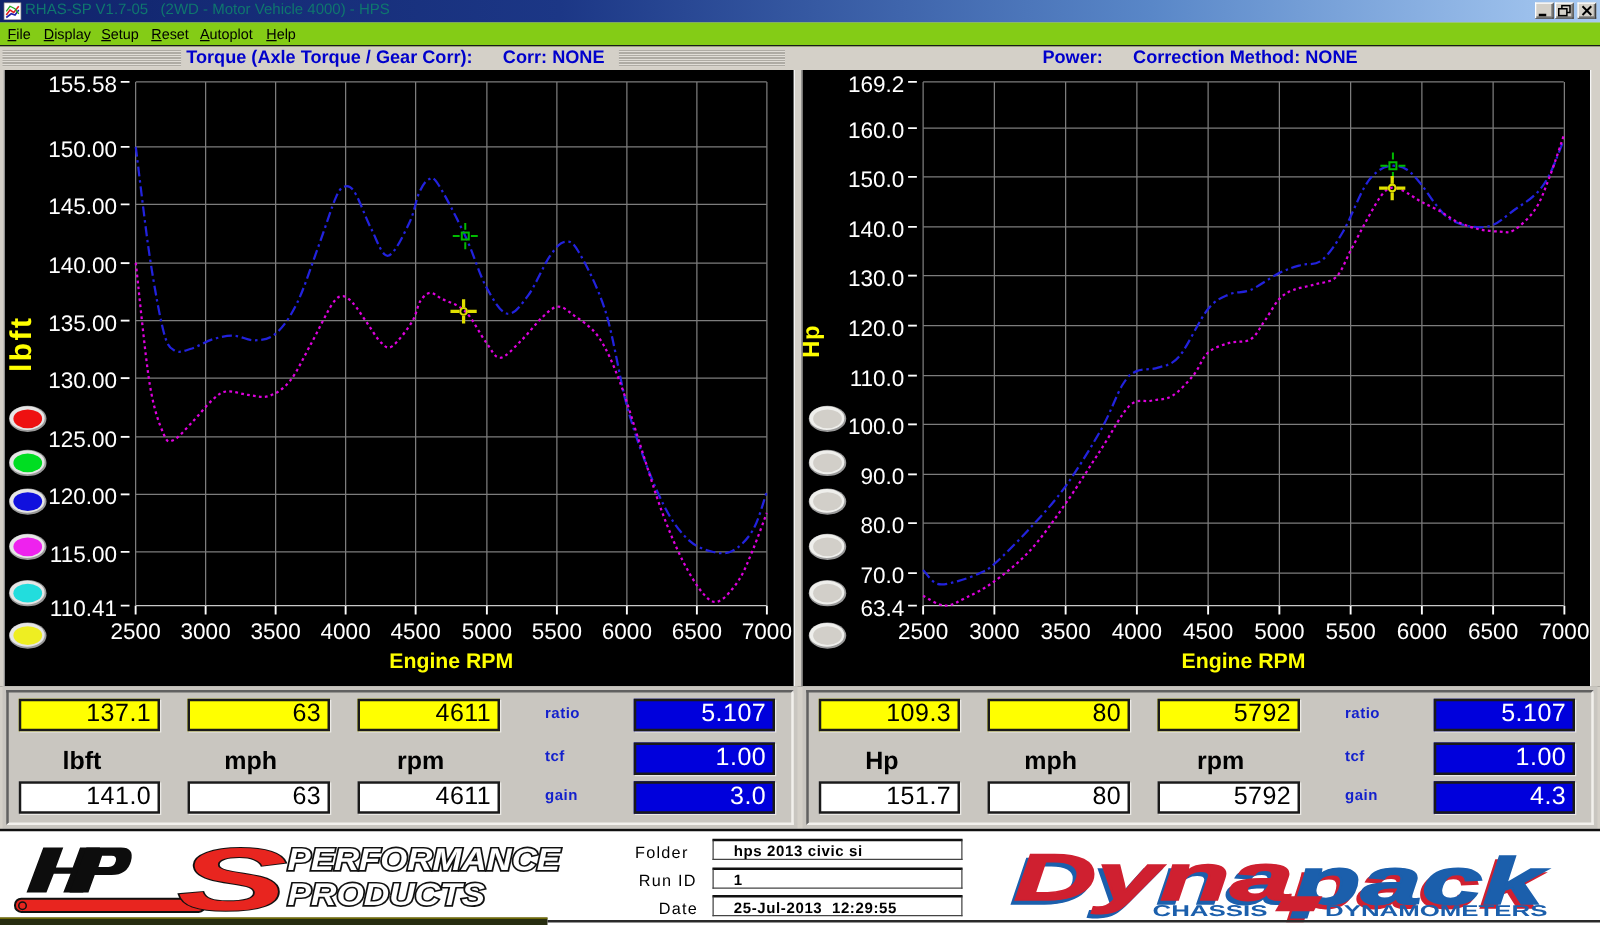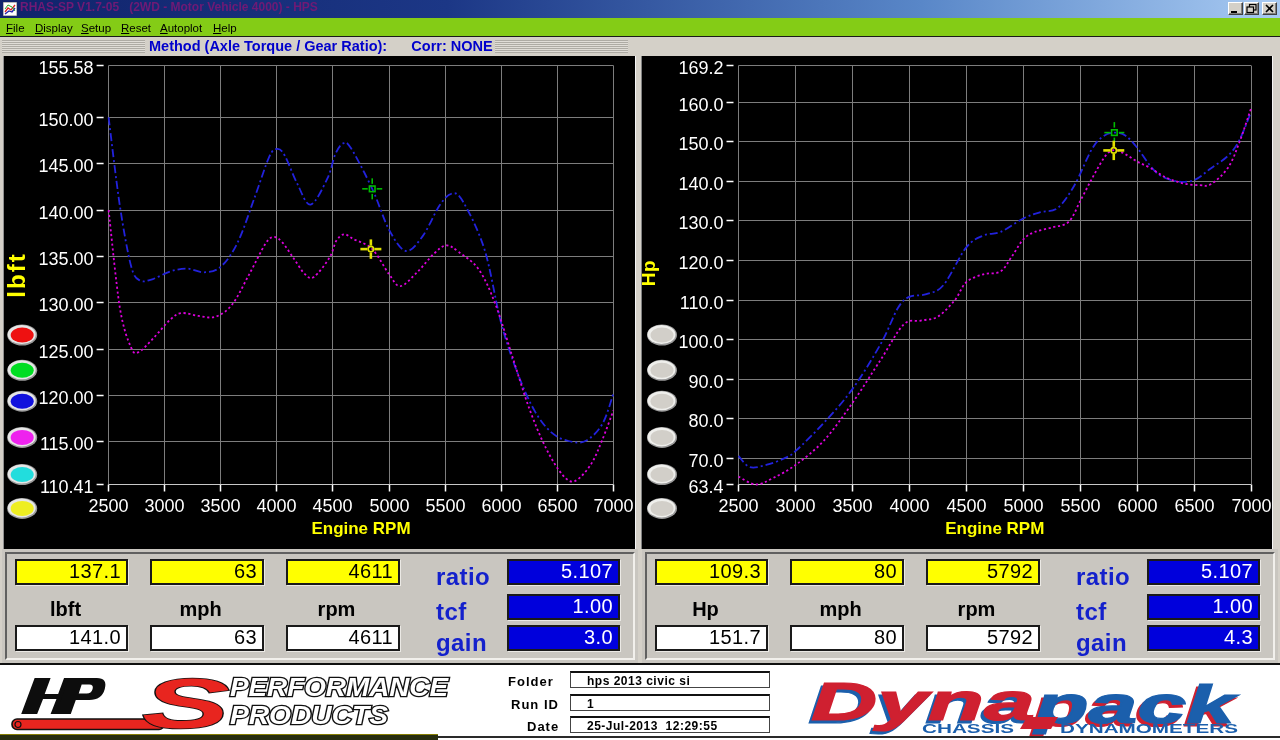--- a/index.html
+++ b/index.html
@@ -1,41 +1,41 @@
 <!DOCTYPE html>
 <html><head><meta charset="utf-8">
 <style>
 *{margin:0;padding:0;box-sizing:border-box}
 html,body{width:1280px;height:740px;overflow:hidden;background:#d4d0c8;font-family:"Liberation Sans",sans-serif}
 .abs{position:absolute}
 #title{left:0;top:0;width:1280px;height:18px;background:linear-gradient(to right,#10236b 0%,#1c3786 35%,#5987c8 72%,#a8caf2 100%)}
-#ttext{left:20px;top:0;color:#701a75;font-size:12px;font-weight:bold;white-space:pre}
+#ttext{left:20px;top:0;color:#0f766e;font-size:12px;font-weight:normal;white-space:pre}
 .wbtn{top:2px;width:15px;height:13px;background:#d4d0c8;border-top:1px solid #fff;border-left:1px solid #fff;border-right:1px solid #404040;border-bottom:1px solid #404040;box-shadow:inset -1px -1px 0 #808080}
 #menu{left:0;top:18px;width:1280px;height:19px;background:#84cc16;border-bottom:1px solid #1a1a1a}
 .mi{position:absolute;top:4px;font-size:11.5px;color:#000}
 .mi u{text-decoration:underline}
 #strip{left:0;top:38px;width:1280px;height:18px;background:#d4d0c8}
 .ribs{position:absolute;top:2px;height:13px;background:repeating-linear-gradient(to bottom,#aeaba4 0px,#aeaba4 1px,#e0ddd7 1px,#e0ddd7 2px)}
 .ctitle{position:absolute;top:0px;height:18px;background:#d4d0c8;color:#0000cc;font-weight:bold;font-size:14.5px;line-height:17px;white-space:pre}
 #chartzone{left:0;top:56px;width:1280px;height:493px;background:#000}
 #ledge{left:0;top:56px;width:4px;height:493px;background:#d4d0c8;border-right:1px solid #909090}
 #mdiv{left:635px;top:56px;width:7px;height:493px;background:#d4d0c8;border-left:1px solid #f5f5f5;border-right:1px solid #808080}
 #redge{left:1272px;top:56px;width:8px;height:493px;background:#d4d0c8;border-left:1px solid #f5f5f5}
 .rpanel{top:549px;width:636px;height:114px;background:#c9c6c0}
 .rpanel .inner{position:absolute;left:3px;top:3px;right:3px;bottom:3px;border-top:2px solid #606060;border-left:2px solid #606060;border-right:2px solid #f2f0ec;border-bottom:2px solid #f2f0ec}
 .vbox{position:absolute;height:26px;border:2px solid #1a1a1a;box-shadow:1px 1px 0 #ebe9e5;font-size:20px;letter-spacing:0.4px;text-align:right;padding-right:5px;line-height:21px;color:#000}
 .ybox{background:#ffff00}
 .gbox{background:#ffffff}
 .bbox{background:#0000dc;color:#fff}
-.blab{position:absolute;color:#1421cc;font-weight:bold;font-size:24px;letter-spacing:0.4px}
+.blab{position:absolute;color:#1421cc;font-weight:bold;font-size:12px;letter-spacing:0.4px}
 .klab{position:absolute;color:#000;font-weight:bold;font-size:20px;width:113px;text-align:center}
 #bottom{left:0;top:663px;width:1280px;height:77px;background:#fff;border-top:2px solid #101010}
 #olive{left:0;top:734px;width:438px;height:6px;background:#272d10;border-top:1px solid #857d04}
 #bline{left:438px;top:736px;width:842px;height:2px;background:#2a2a2a}
-.fldlab{position:absolute;font-size:13px;font-weight:bold;color:#000;letter-spacing:1px}
+.fldlab{position:absolute;font-size:13px;font-weight:normal;color:#000;letter-spacing:1px}
 .fld{position:absolute;left:570px;width:200px;height:17px;background:#fff;border:1px solid #444;border-top:2px solid #111;font-size:12px;font-weight:bold;padding:1px 0 0 16px;letter-spacing:0.5px}
 </style></head>
 <body>
 <div class="abs" id="title"></div>
 <svg class="abs" style="left:3px;top:2px" width="14" height="14">
 <rect width="14" height="14" fill="#fff" stroke="#777" stroke-width="1"></rect>
 <polyline points="2,10 5,6 8,8 12,3" stroke="#d22" stroke-width="1.3" fill="none"></polyline>
 <polyline points="2,12 6,9 9,10 12,6" stroke="#22a" stroke-width="1.3" fill="none"></polyline>
 <polyline points="2,7 5,3 9,5 12,9" stroke="#2a2" stroke-width="1" fill="none"></polyline>
 </svg>
@@ -59,21 +59,22 @@
 <span class="mi" style="left:6px"><u>F</u>ile</span>
 <span class="mi" style="left:35px"><u>D</u>isplay</span>
 <span class="mi" style="left:81px"><u>S</u>etup</span>
 <span class="mi" style="left:121px"><u>R</u>eset</span>
 <span class="mi" style="left:160px"><u>A</u>utoplot</span>
 <span class="mi" style="left:213px"><u>H</u>elp</span>
 </div>
 <div class="abs" id="strip">
 <div class="ribs" style="left:2px;width:143px"></div>
 <div class="ribs" style="left:495px;width:133px"></div>
-<div class="ctitle" style="left:145px;width:350px;padding-left:4px">Method (Axle Torque / Gear Ratio):      Corr: NONE</div>
+<div class="ctitle" style="left:145px;width:350px;padding-left:4px">Torque (Axle Torque / Gear Corr):      Corr: NONE</div>
+<div class="ctitle" style="left:648px;width:624px;text-align:center">Power:      Correction Method: NONE</div>
 </div>
 <div class="abs" id="chartzone"></div>
 <svg class="abs" style="left:0;top:56px" width="635" height="493">
 <line x1="108.6" y1="9.5" x2="613.4" y2="9.5" stroke="#7d7d7d" stroke-width="1"></line>
 <line x1="96.6" y1="9.5" x2="103.6" y2="9.5" stroke="#ffffff" stroke-width="1.5"></line>
 <text x="93.6" y="17.5" fill="#ffffff" font-size="18" text-anchor="end">155.58</text>
 <line x1="108.6" y1="61.5" x2="613.4" y2="61.5" stroke="#7d7d7d" stroke-width="1"></line>
 <line x1="96.6" y1="61.5" x2="103.6" y2="61.5" stroke="#ffffff" stroke-width="1.5"></line>
 <text x="93.6" y="69.5" fill="#ffffff" font-size="18" text-anchor="end">150.00</text>
 <line x1="108.6" y1="107.5" x2="613.4" y2="107.5" stroke="#7d7d7d" stroke-width="1"></line>

